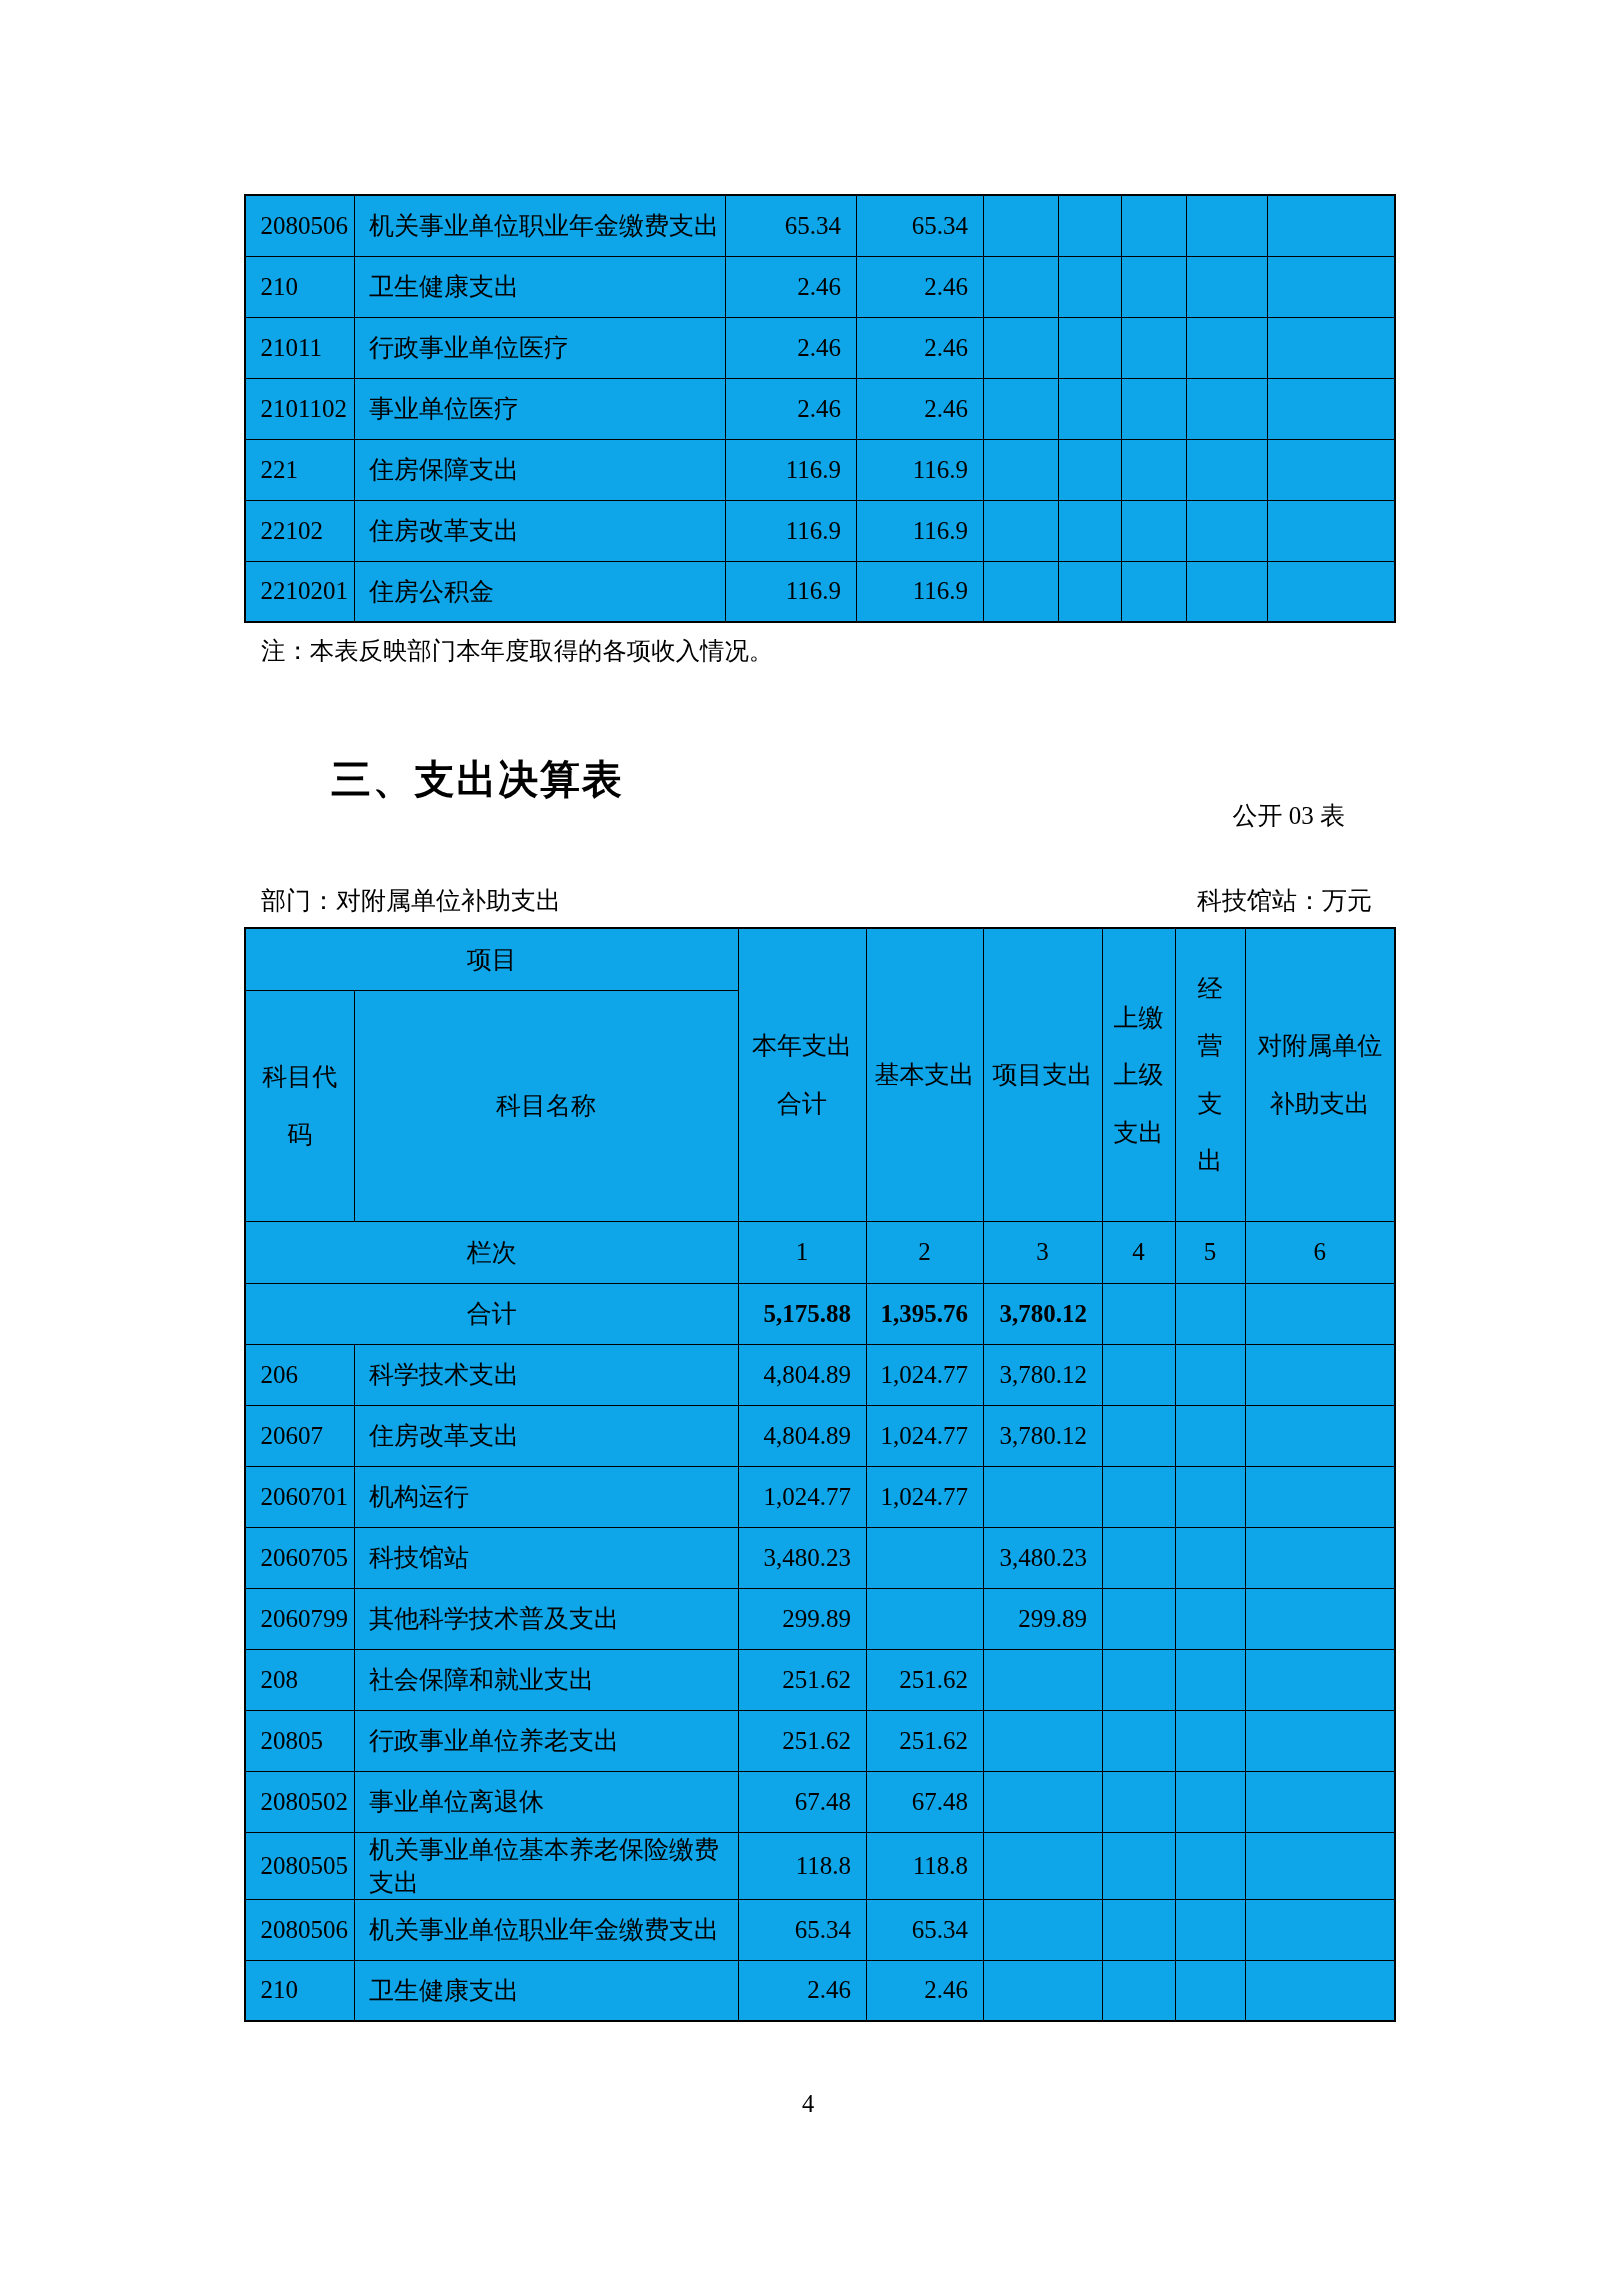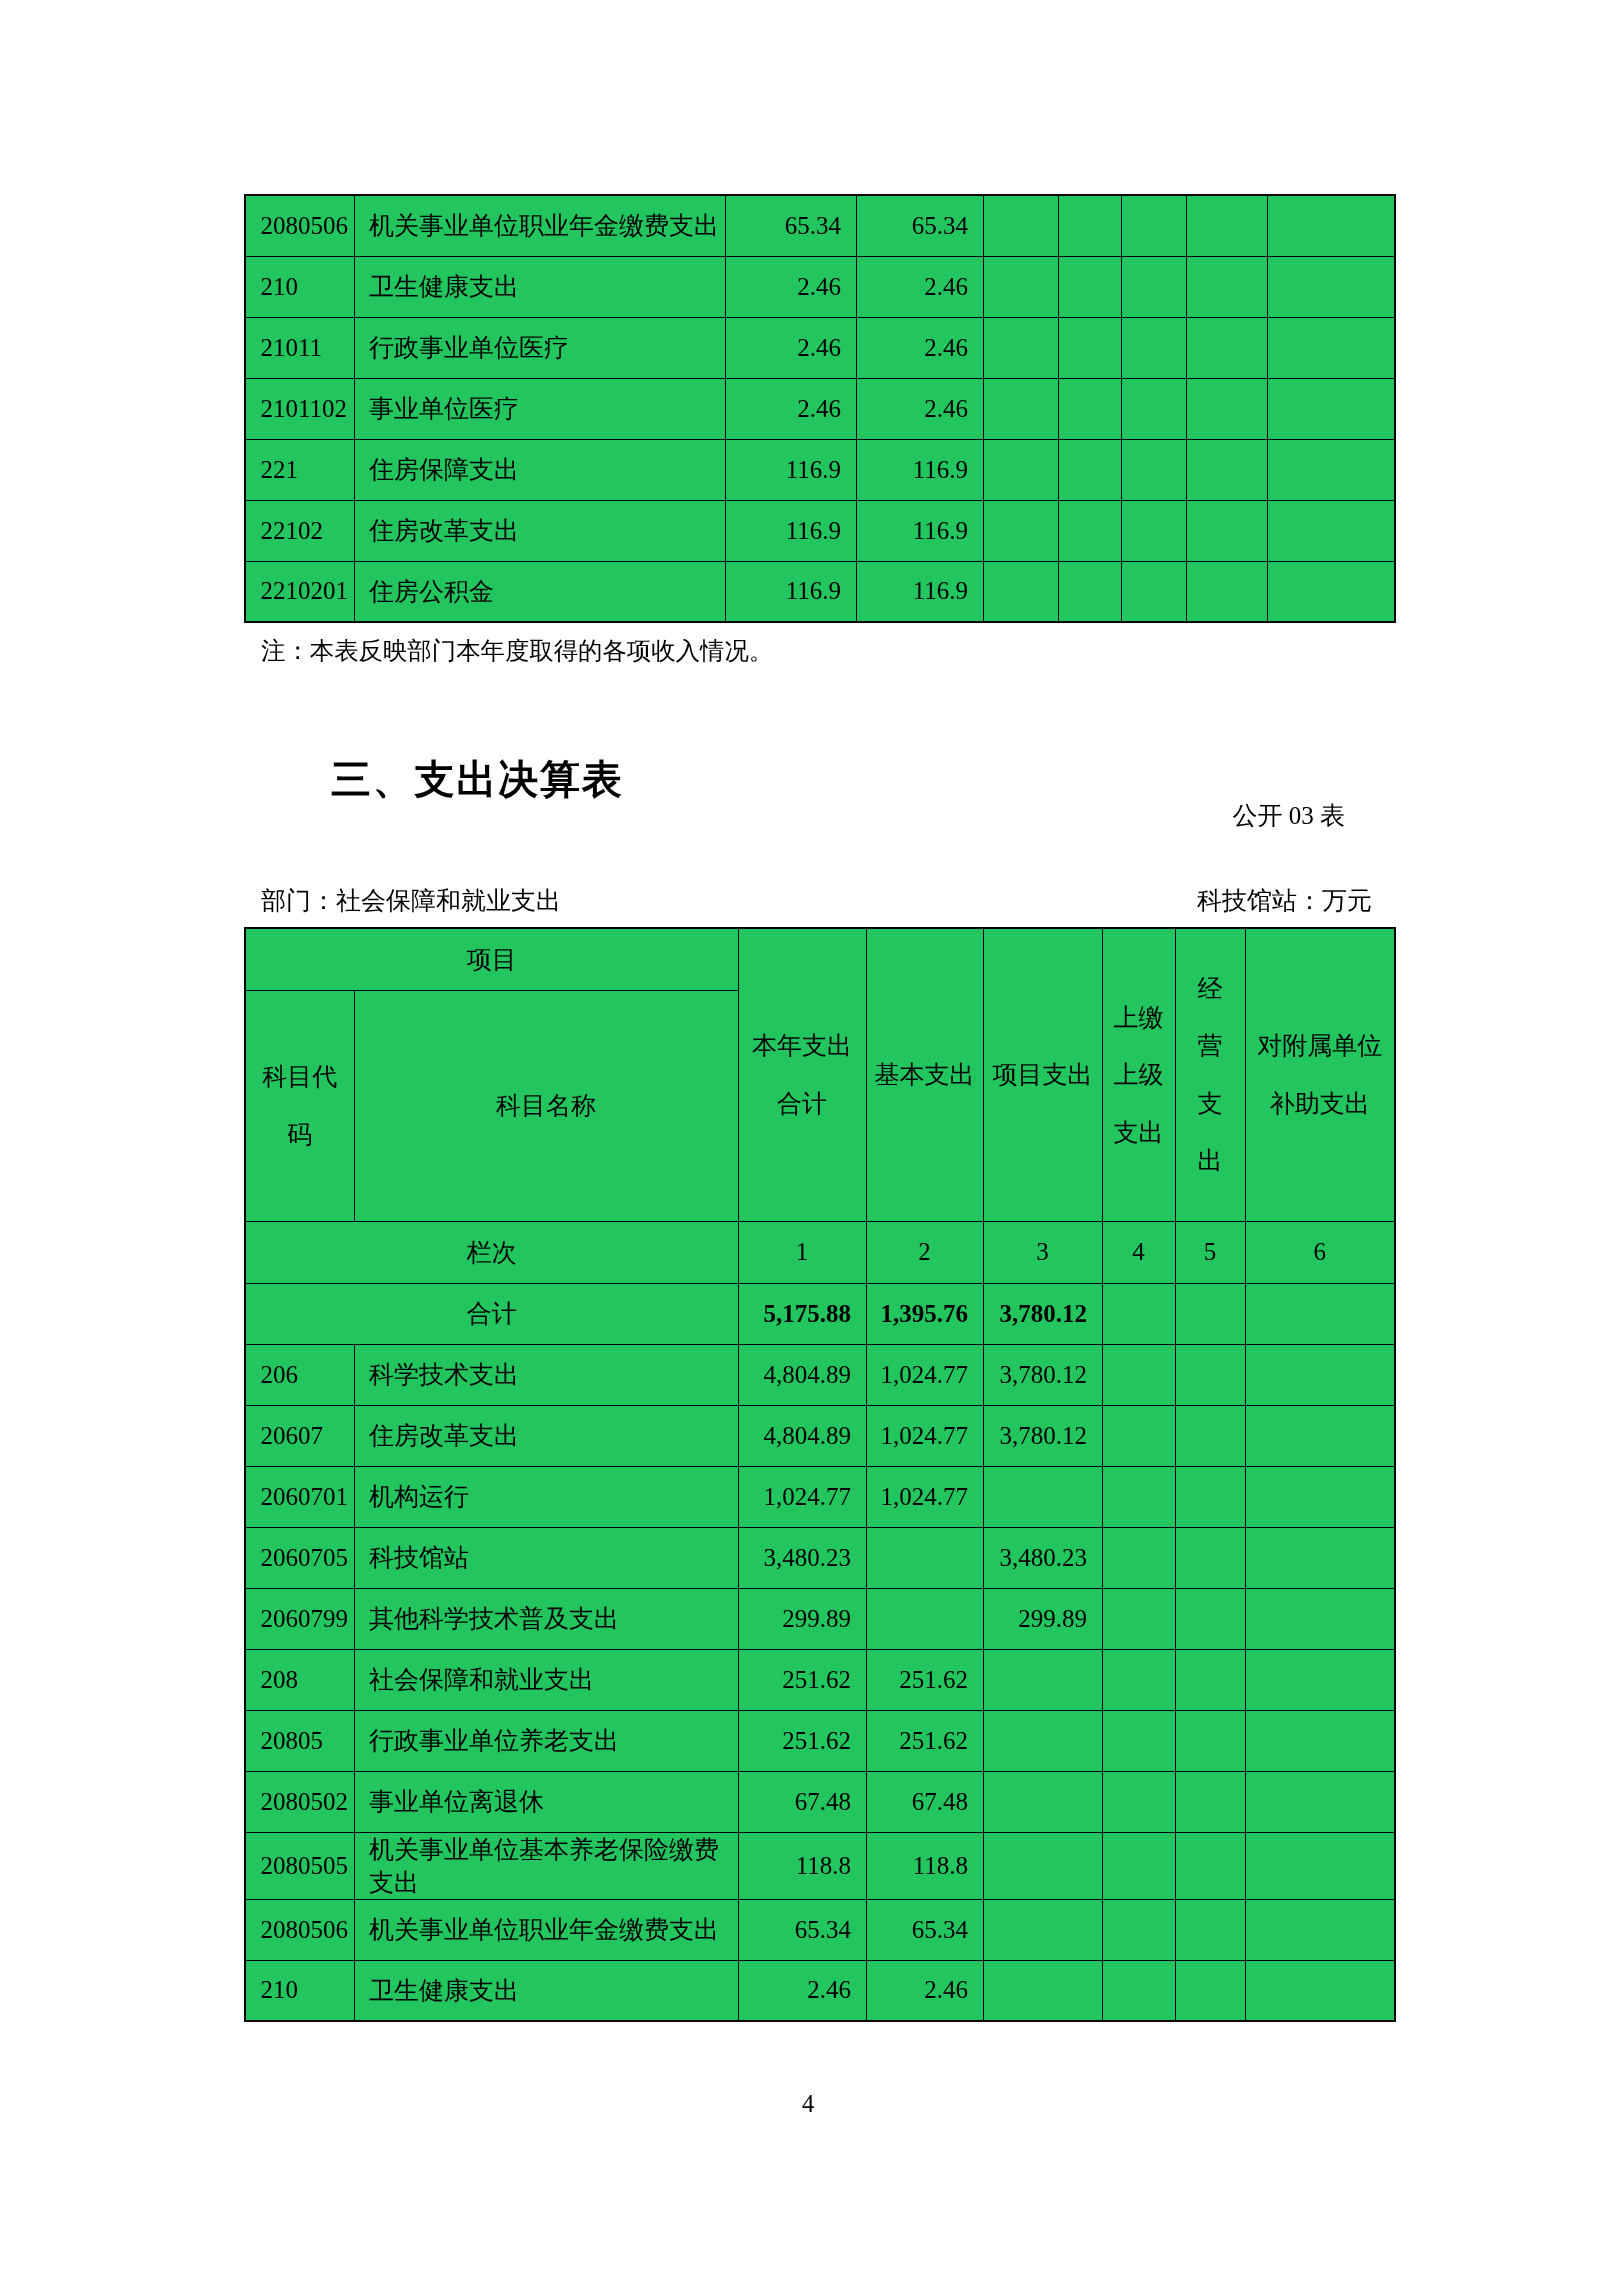--- a/index.html
+++ b/index.html
@@ -2,21 +2,21 @@
 <html style="font-size:14.5px"><head>
 <meta charset="utf-8">
 <style>
   html,body { margin:0; padding:0; }
   body {
     width:1616px; height:2285px; background:#ffffff; position:relative;
     font-family:"Liberation Serif","DejaVu Serif",serif; color:#000;
   }
   .doc-table {
     position:absolute; border-collapse:collapse; table-layout:fixed;
-    background:#22c55e; border:2.7px solid #000;
+    background:#0ea5e9; border:2.7px solid #000;
   }
   .doc-table td { border:1.8px solid #000; padding:0; font-size:25px; overflow:hidden; vertical-align:middle; }
   td.code  { text-align:left;  padding-left:14.5px; }
   td.name  { text-align:left;  padding-left:14.5px; }
   td.num   { text-align:right; padding-right:14.5px; }
   td.center{ text-align:center; }
   td.bold  { font-weight:bold;margin-left:28px; }
   .income-table { left:244px; top:194px; width:1149px; }
   .income-table tr { height:61px; }
   .expense-table { left:244px; top:927px; width:1149px; }
@@ -153,21 +153,21 @@
         <td class="num"></td>
       </tr>
 
   </tbody>
 </table>
 
 <div class="note">注：本表反映部门本年度取得的各项收入情况。</div>
 
 <div class="section-title">三、支出决算表</div>
 <div class="table-label">公开 03 表</div>
-<div class="dept-line">部门：社会保障和就业支出</div>
+<div class="dept-line">部门：对附属单位补助支出</div>
 <div class="unit-line">科技馆站：万元</div>
 
 <table class="doc-table expense-table">
   <colgroup>
     <col style="width:109px">
       <col style="width:384px">
       <col style="width:128px">
     <col style="width:117px">
       <col style="width:119px">
       <col style="width:73px">

